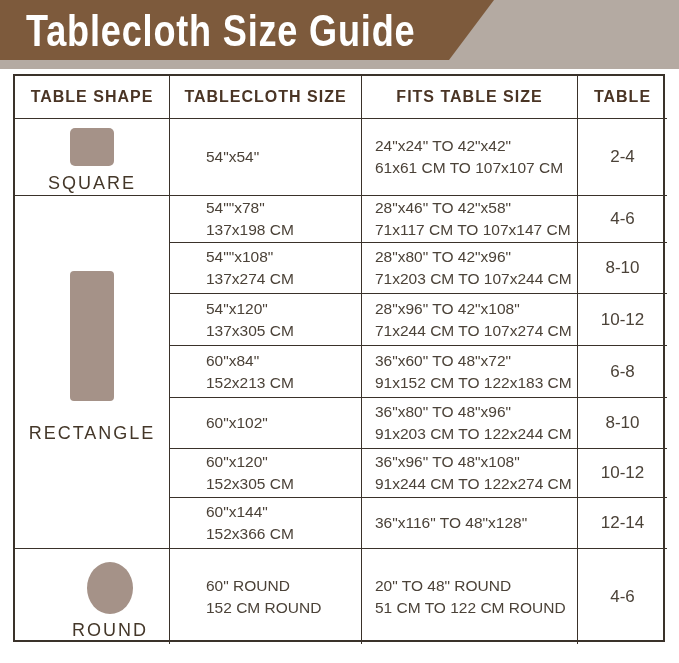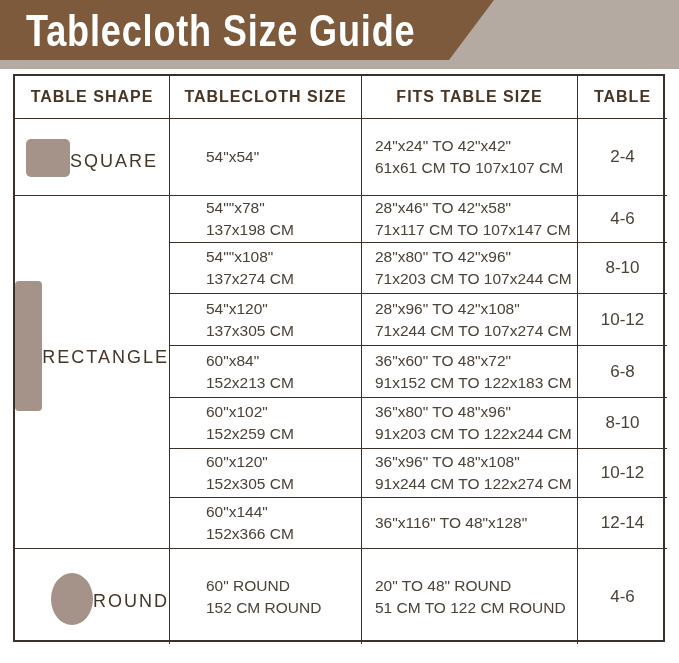--- a/index.html
+++ b/index.html
@@ -28,21 +28,21 @@
   .th { display:flex; align-items:center; justify-content:center;
         font-weight:bold; font-size:16px; letter-spacing:1px; color:#4a3424; }
 
   .text-cell { display:flex; flex-direction:column; justify-content:center;
                font-size:15.5px; line-height:22px; color:#4b4238; }
   .col2 { padding-left:36px; }
   .col3 { padding-left:13px; }
   .seats-cell { display:flex; align-items:center; justify-content:center;
                 font-size:17px; color:#4b4238; }
 
-  .shape-cell { display:flex; flex-direction:row; align-items:center; justify-content:center; }
+  .shape-cell { display:flex; flex-direction:column; align-items:center; justify-content:center; }
   .shape-label { font-size:18px; letter-spacing:2px; color:#443729; }
   .shape-square { width:44px; height:38px; background:#a59288; border-radius:5px; margin-bottom:7px; }
   .square-cell { padding-top:8px; }
   .shape-rect { width:44px; height:130px; background:#a59288; border-radius:4px; margin-bottom:22px; }
   .rect-cell { padding-bottom:30px; }
   .shape-circle { width:46px; height:52px; background:#a59288; border-radius:50%; margin-bottom:6px; }
   .round-cell { padding-top:10px;margin-left:36px; }
 </style>
 </head>
 <body>
@@ -117,21 +117,20 @@
       <div>152x213 CM</div>
     </div>
     <div class="cell text-cell col3" style="grid-area:6/3">
       <div>36"x60" TO 48"x72"</div>
       <div>91x152 CM TO 122x183 CM</div>
     </div>
     <div class="cell seats-cell last-col" style="grid-area:6/4">6-8</div>
 
     <div class="cell text-cell col2" style="grid-area:7/2">
       <div>60"x102"</div>
-      <div>152x259 CM</div>
     </div>
     <div class="cell text-cell col3" style="grid-area:7/3">
       <div>36"x80" TO 48"x96"</div>
       <div>91x203 CM TO 122x244 CM</div>
     </div>
     <div class="cell seats-cell last-col" style="grid-area:7/4">8-10</div>
 
     <div class="cell text-cell col2" style="grid-area:8/2">
       <div>60"x120"</div>
       <div>152x305 CM</div>

